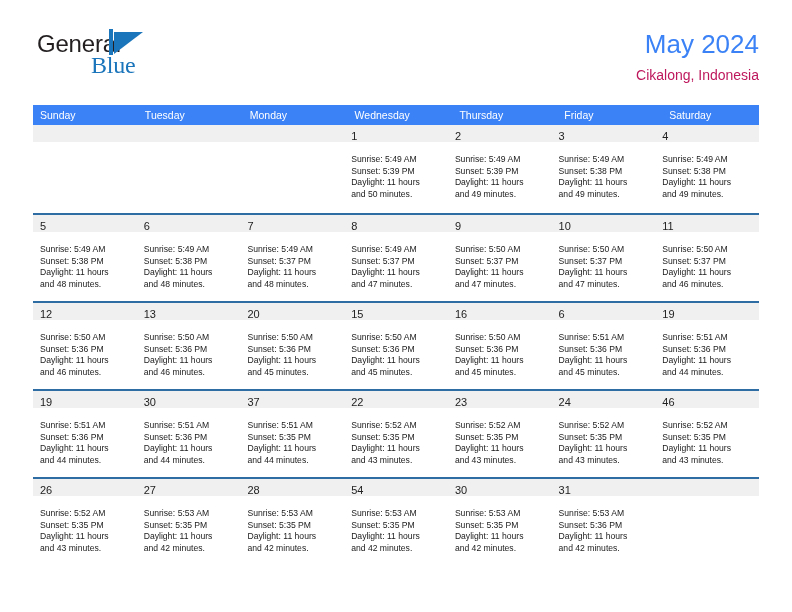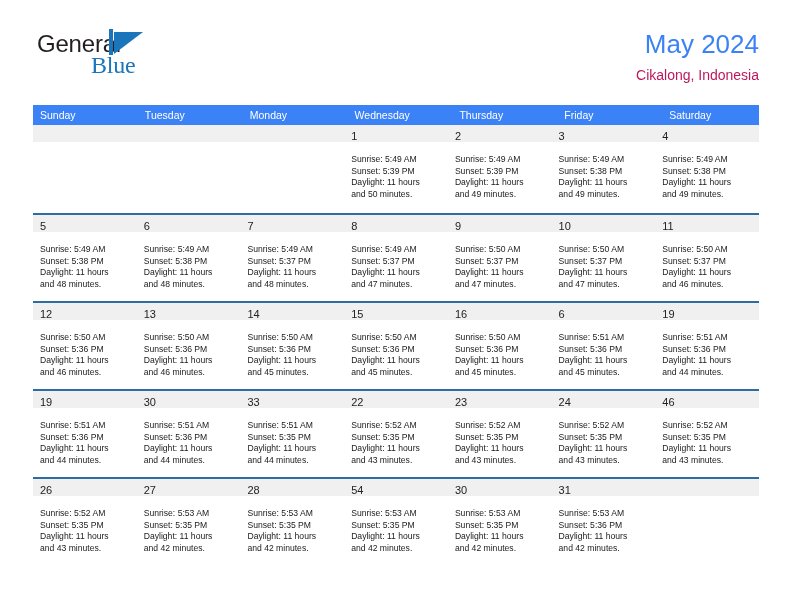--- a/index.html
+++ b/index.html
@@ -329,21 +329,21 @@
           <div class="day-cell">
             <div class="day-number-band"><span class="day-number">13</span></div>
             <div class="day-info">
               <div>Sunrise: 5:50 AM</div>
               <div>Sunset: 5:36 PM</div>
               <div>Daylight: 11 hours</div>
               <div>and 46 minutes.</div>
             </div>
           </div>
           <div class="day-cell">
-            <div class="day-number-band"><span class="day-number">14</span></div>
+            <div class="day-number-band"><span class="day-number">20</span></div>
             <div class="day-info">
               <div>Sunrise: 5:50 AM</div>
               <div>Sunset: 5:36 PM</div>
               <div>Daylight: 11 hours</div>
               <div>and 45 minutes.</div>
             </div>
           </div>
           <div class="day-cell">
             <div class="day-number-band"><span class="day-number">15</span></div>
             <div class="day-info">
@@ -394,21 +394,21 @@
           <div class="day-cell">
             <div class="day-number-band"><span class="day-number">30</span></div>
             <div class="day-info">
               <div>Sunrise: 5:51 AM</div>
               <div>Sunset: 5:36 PM</div>
               <div>Daylight: 11 hours</div>
               <div>and 44 minutes.</div>
             </div>
           </div>
           <div class="day-cell">
-            <div class="day-number-band"><span class="day-number">33</span></div>
+            <div class="day-number-band"><span class="day-number">37</span></div>
             <div class="day-info">
               <div>Sunrise: 5:51 AM</div>
               <div>Sunset: 5:35 PM</div>
               <div>Daylight: 11 hours</div>
               <div>and 44 minutes.</div>
             </div>
           </div>
           <div class="day-cell">
             <div class="day-number-band"><span class="day-number">22</span></div>
             <div class="day-info">

